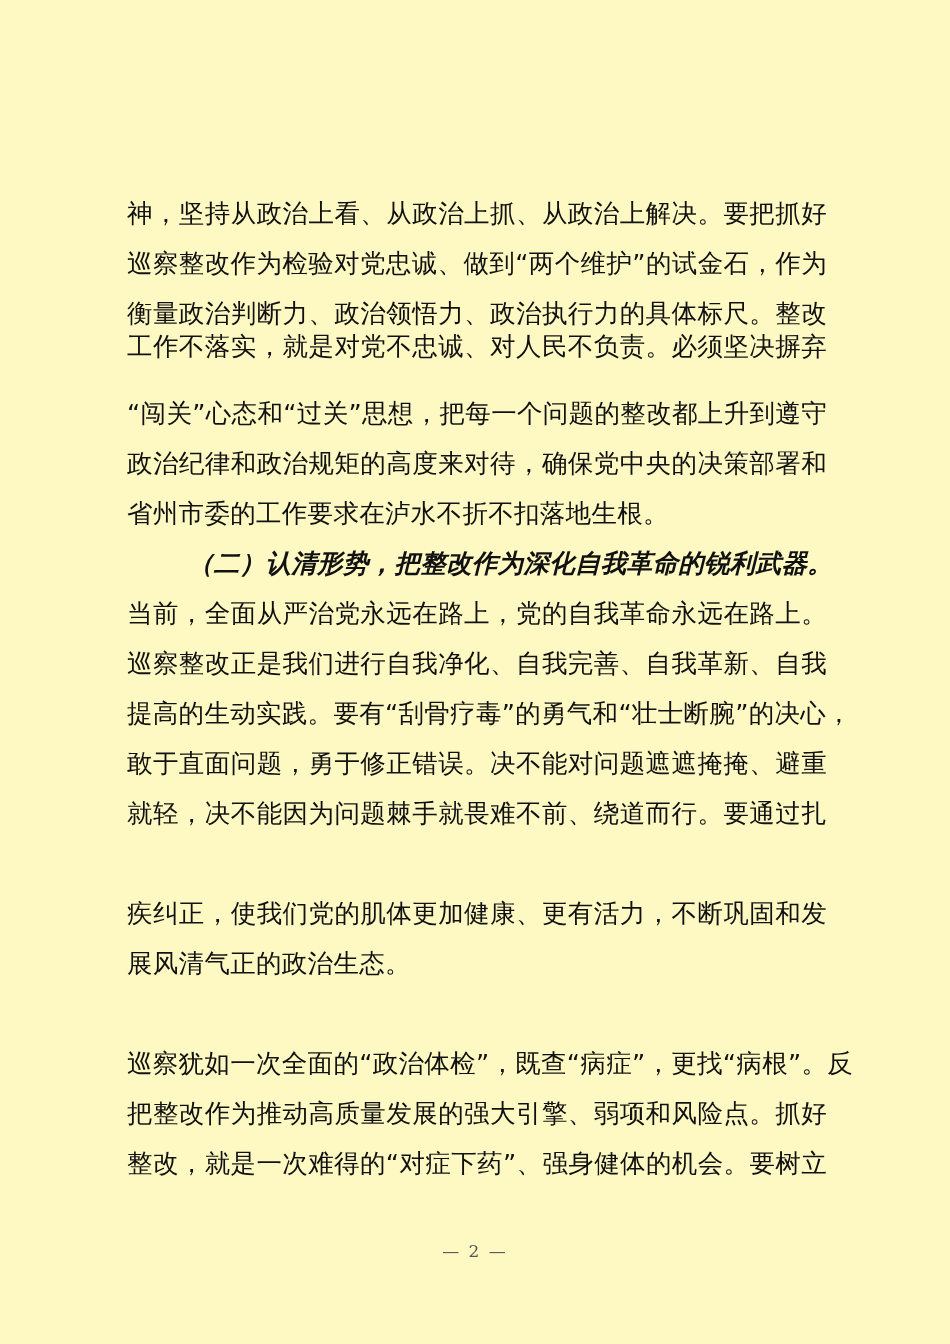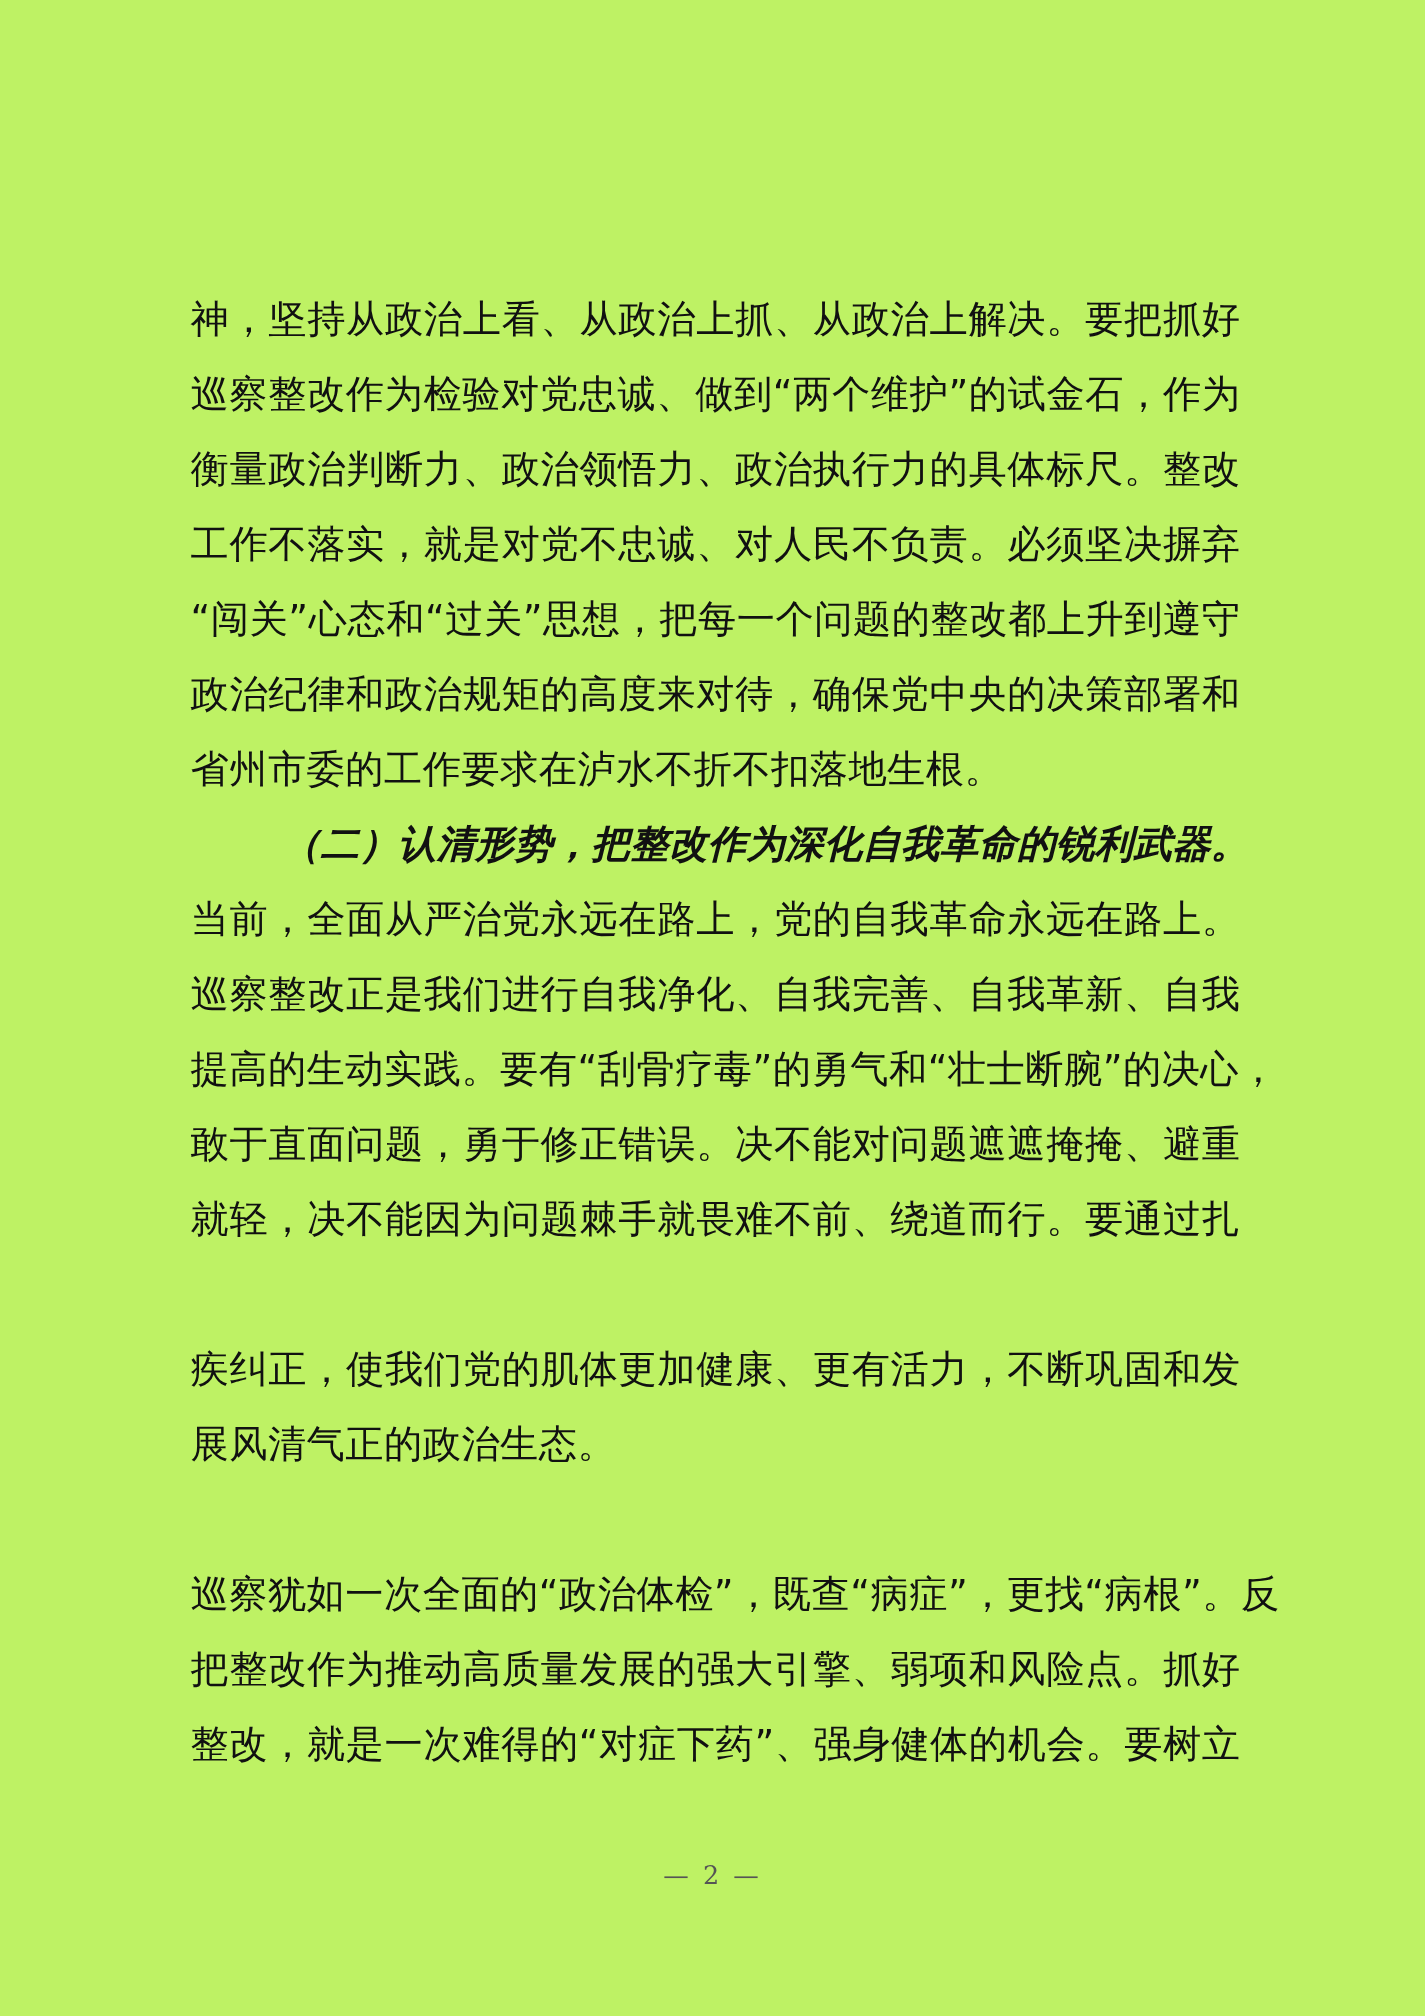--- a/index.html
+++ b/index.html
@@ -14,21 +14,21 @@
       overflow: hidden;
       font-family: "DejaVu Sans", "Liberation Sans", sans-serif;
       color: #111111;
     }
     .page {
       position: absolute;
       left: 0;
       top: 0;
       width: 950px;
       height: 1344px;
-      background: #bef264;
+      background: #fef9c3;
     }
     .line {
       position: absolute;
       left: 127px;
       width: 700px;
       height: 40px;
       font-size: 25.5px;
       line-height: 40px;
       white-space: nowrap;
       letter-spacing: 0.3px;
@@ -56,21 +56,21 @@
       letter-spacing: 2px;
     }
   </style>
 </head>
 <body>
 
 <div class="page">
   <div class="line" style="top:193px">神，坚持从政治上看、从政治上抓、从政治上解决。要把抓好</div>
   <div class="line" style="top:243px">巡察整改作为检验对党忠诚、做到“两个维护”的试金石，作为</div>
   <div class="line" style="top:293px">衡量政治判断力、政治领悟力、政治执行力的具体标尺。整改</div>
-  <div class="line" style="top:343px">工作不落实，就是对党不忠诚、对人民不负责。必须坚决摒弃</div>
+  <div class="line" style="top:326px">工作不落实，就是对党不忠诚、对人民不负责。必须坚决摒弃</div>
   <div class="line" style="top:393px">“闯关”心态和“过关”思想，把每一个问题的整改都上升到遵守</div>
   <div class="line" style="top:443px">政治纪律和政治规矩的高度来对待，确保党中央的决策部署和</div>
   <div class="line last" style="top:493px">省州市委的工作要求在泸水不折不扣落地生根。</div>
 
   <div class="line heading" style="top:543px">（二）认清形势，把整改作为深化自我革命的锐利武器。</div>
   <div class="line" style="top:593px">当前，全面从严治党永远在路上，党的自我革命永远在路上。</div>
   <div class="line" style="top:693px">提高的生动实践。要有“刮骨疗毒”的勇气和“壮士断腕”的决心，</div>
   <div class="line" style="top:643px">巡察整改正是我们进行自我净化、自我完善、自我革新、自我</div>
   <div class="line" style="top:793px">就轻，决不能因为问题棘手就畏难不前、绕道而行。要通过扎</div>
   <div class="line" style="top:743px">敢于直面问题，勇于修正错误。决不能对问题遮遮掩掩、避重</div>

